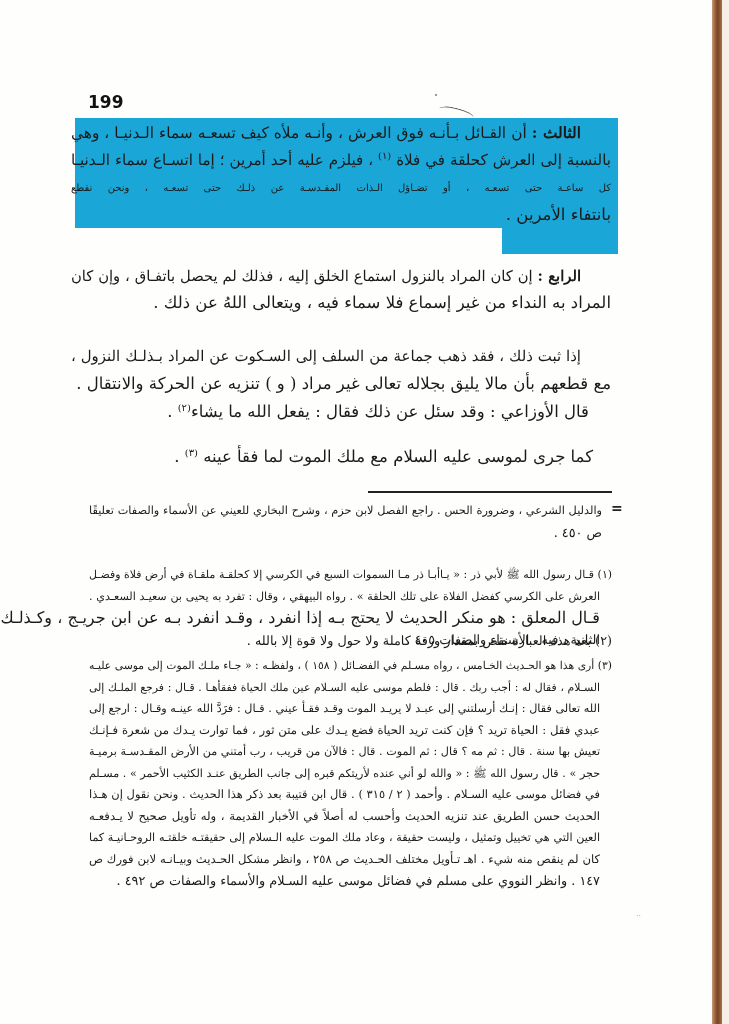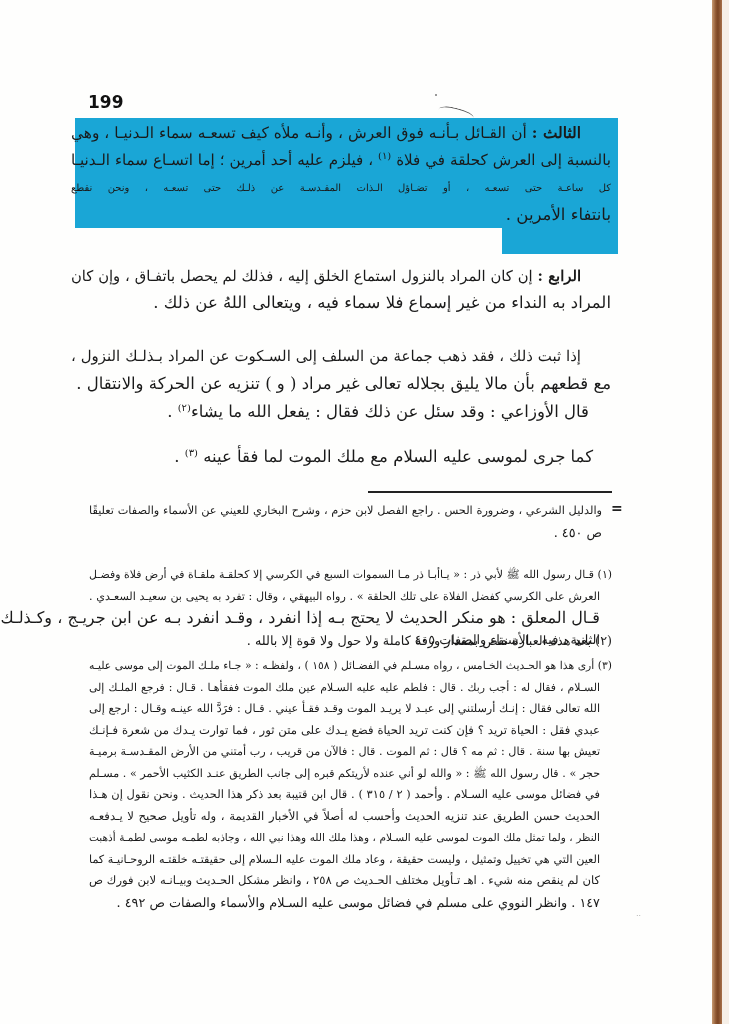--- a/index.html
+++ b/index.html
@@ -215,27 +215,26 @@
     <span class="line indent" style="display: block; font-size: 16px;">قـال المعلق : هو منكر الحديث لا يحتج بـه إذا انفرد ، وقـد انفرد بـه عن ابن جريـج ، وكـذلـك شـأن الروايـة</span>
     <span class="line indent last" style="display: block;">الثانية . فيه . الأسماء والصفات ٤٠٥ .</span>
   </div>
 
   <div class="fn fn-2">
     <span class="line last" style="display: block;">(٢) بعد هذه العبارة نقص بمقدار ورقة كاملة ولا حول ولا قوة إلا بالله .</span>
   </div>
 
   <div class="fn fn-3">
     <span class="line" style="display: block; font-size: 10.7782px;">(٣) أرى هذا هو الحـديث الخـامس ، رواه مسـلم في الفضـائل ( ١٥٨ ) ، ولفظـه : « جـاء ملـك الموت إلى موسى عليـه</span>
-    <span class="line indent" style="display: block; font-size: 10.8649px;">السـلام ، فقال له : أجب ربك . قال : فلطم عليه عليه السـلام عين ملك الموت ففقأهـا . قـال : فرجع الملـك إلى</span>
+    <span class="line indent" style="display: block; font-size: 10.8649px;">السـلام ، فقال له : أجب ربك . قال : فلطم موسى عليه السـلام عين ملك الحياة ففقأهـا . قـال : فرجع الملـك إلى</span>
     <span class="line indent" style="display: block; font-size: 11.2015px;">الله تعالى فقال : إنـك أرسلتني إلى عبـد لا يريـد الموت وقـد فقـأ عيني . قـال : فرَدَّ الله عينـه وقـال : ارجع إلى</span>
     <span class="line indent" style="display: block; font-size: 11.7052px;">عبدي فقل : الحياة تريد ؟ فإن كنت تريد الحياة فضع يـدك على متن ثور ، فما توارت يـدك من شعرة فـإنـك</span>
     <span class="line indent" style="display: block; font-size: 11.1823px;">تعيش بها سنة . قال : ثم مه ؟ قال : ثم الموت . قال : فالآن من قريب ، رب أمتني من الأرض المقـدسـة برميـة</span>
     <span class="line indent" style="display: block; font-size: 11.087px;">حجر » . قال رسول الله ﷺ : « والله لو أني عنده لأريتكم قبره إلى جانب الطريق عنـد الكثيب الأحمر » . مسـلم</span>
     <span class="line indent" style="display: block; font-size: 11.4378px;">في فضائل موسى عليه السـلام . وأحمد ( ٢ / ٣١٥ ) . قال ابن قتيبة بعد ذكر هذا الحديث . ونحن نقول إن هـذا</span>
     <span class="line indent" style="display: block; font-size: 11.6842px;">الحديث حسن الطريق عند تنزيه الحديث وأحسب له أصلاً في الأخبار القديمة ، وله تأويل صحيح لا يـدفعـه</span>
-    <span class="line indent" style="display: block; font-size: 10.5309px;">النظر ، ولما تمثل ملك الموت لموسى عليه السـلام ، وهذا ملك الله وهذا نبي الله ، وجاذبه لطمـه موسى لطمـة أذهبت</span>
     <span class="line indent" style="display: block; font-size: 11.1631px;">العين التي هي تخييل وتمثيل ، وليست حقيقة ، وعاد ملك الموت عليه الـسلام إلى حقيقتـه خلقتـه الروحـانيـة كما</span>
     <span class="line indent" style="display: block; font-size: 11.6009px;">كان لم ينقص منه شيء . اهـ تـأويل مختلف الحـديث ص ٢٥٨ ، وانظر مشكل الحـديث وبيـانـه لابن فورك ص</span>
     <span class="line indent last" style="display: block;">١٤٧ . وانظر النووي على مسلم في فضائل موسى عليه السـلام والأسماء والصفات ص ٤٩٢ .</span>
   </div>
 
   <div class="margin-dots">··</div>
 </div>
 
 </body></html>

